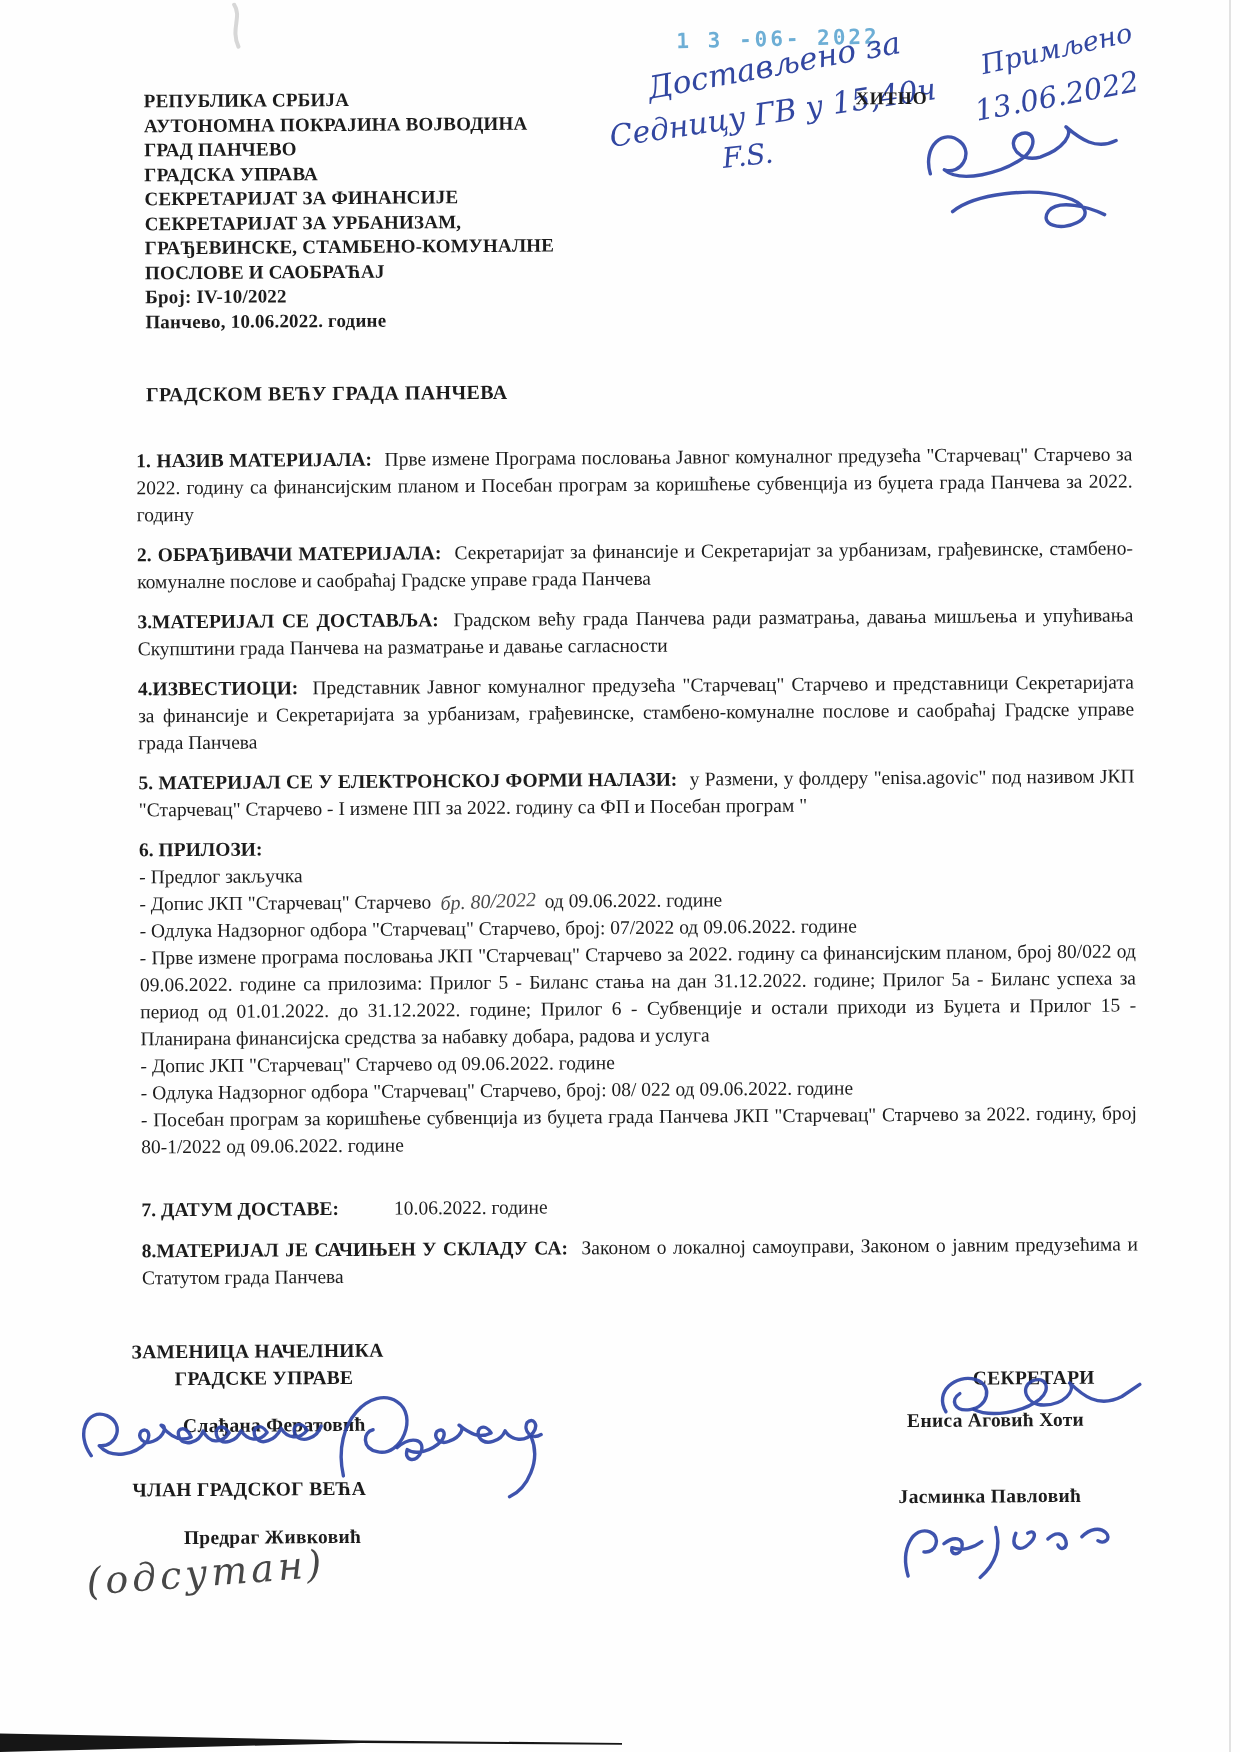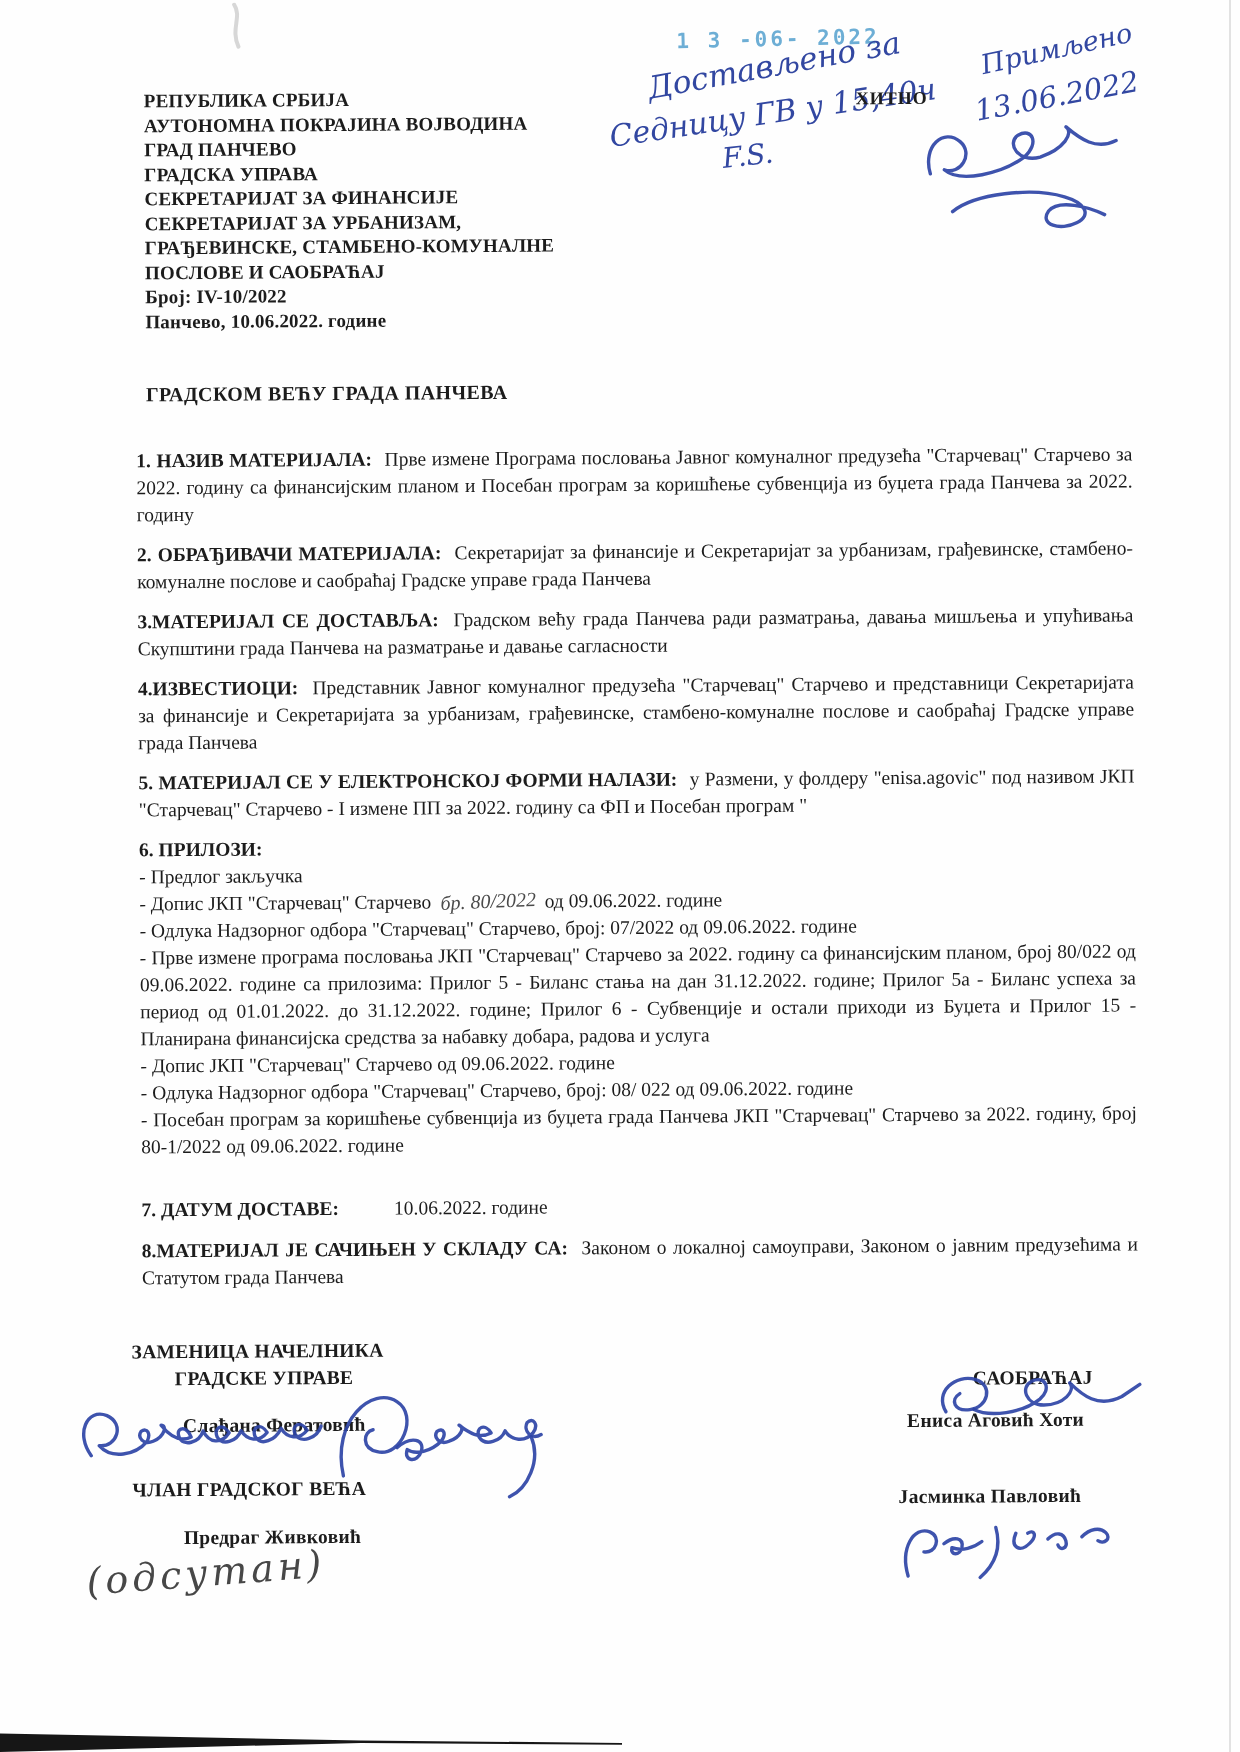--- a/index.html
+++ b/index.html
@@ -127,21 +127,21 @@
     <svg class="sig sig-feratovic" width="470" height="130">
       <path d="M16,74 C0,52 12,26 32,34 C50,42 42,66 24,64 C36,78 60,74 72,60 C76,52 72,46 66,50 C62,56 68,64 78,60 C90,55 92,44 86,44 C94,54 104,62 116,56 C112,44 100,46 104,56 C108,66 124,62 128,50 C134,62 146,64 154,52 C148,42 138,46 142,56 C148,66 162,60 166,50 C172,60 184,62 192,52 C186,42 176,46 180,56 C186,66 200,60 206,48 C212,58 224,60 232,50 C226,40 216,44 220,54 C226,64 242,58 246,46"></path>
       <path d="M268,96 C256,40 298,6 322,22 C344,36 326,78 302,72 C286,68 288,52 298,50"></path>
       <path d="M322,68 C336,56 350,60 346,72 C342,84 328,82 332,70 C340,76 356,72 366,62 C372,54 368,48 362,52 C358,58 364,66 374,62 C386,58 390,48 384,46 C394,54 404,60 416,54 C410,44 400,48 404,58 C410,68 426,62 430,52 C436,62 450,64 458,54 C464,46 458,38 452,44 C448,52 456,62 466,56"></path>
       <path d="M456,58 C466,82 452,110 434,118"></path>
     </svg>
     <div class="sig-label p-member">ЧЛАН ГРАДСКОГ ВЕЋА</div>
     <div class="sig-label p-member-name">Предраг Живковић</div>
     <div class="hand hw-absent">(одсутан)</div>
 
-    <div class="sig-label p-secr">САОБРАЋАЈ</div>
+    <div class="sig-label p-secr">СЕКРЕТАРИ</div>
     <svg class="sig sig-enisa" width="215" height="62">
       <path d="M16,44 C4,24 26,6 46,12 C64,18 58,40 40,42 C24,44 20,32 30,26"></path>
       <path d="M44,42 C60,50 92,46 110,32 C122,22 116,8 102,14 C90,20 96,38 114,38 C134,38 146,24 140,16 C152,28 168,42 192,30 L210,18"></path>
     </svg>
     <div class="sig-label p-secr1">Ениса Аговић Хоти</div>
     <div class="sig-label p-secr2">Јасминка Павловић</div>
     <svg class="sig sig-jasminka" width="240" height="82">
       <path d="M16,76 C8,48 22,26 38,32 C50,37 44,54 32,52"></path>
       <path d="M52,44 C62,36 72,38 70,48 C68,56 58,56 60,48 C70,52 82,48 90,42"></path>
       <path d="M104,28 C110,50 102,66 88,78"></path>

